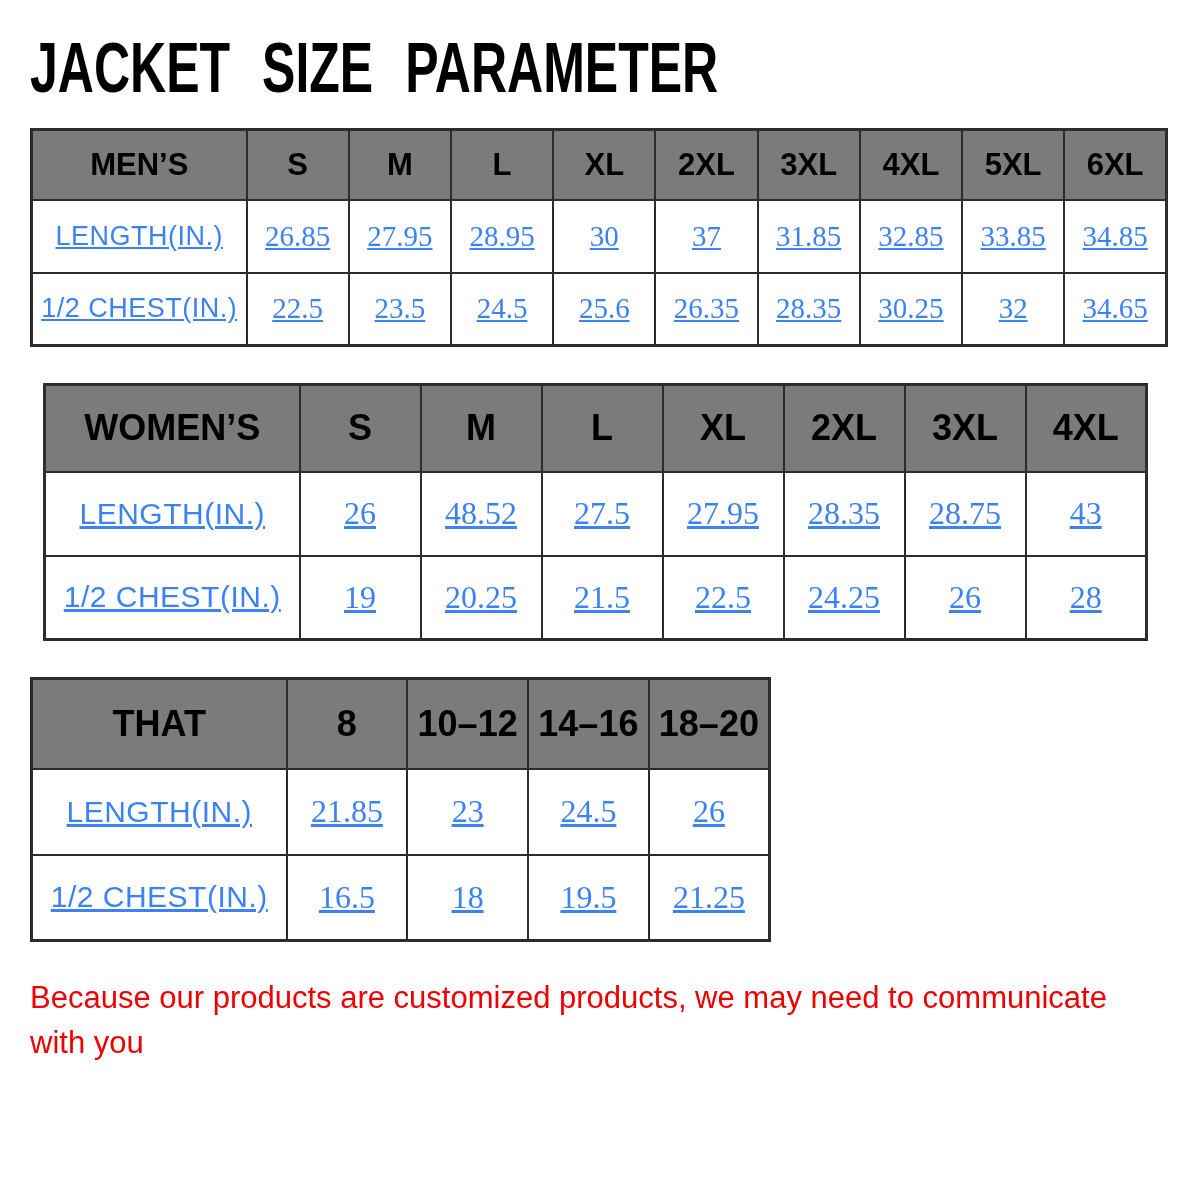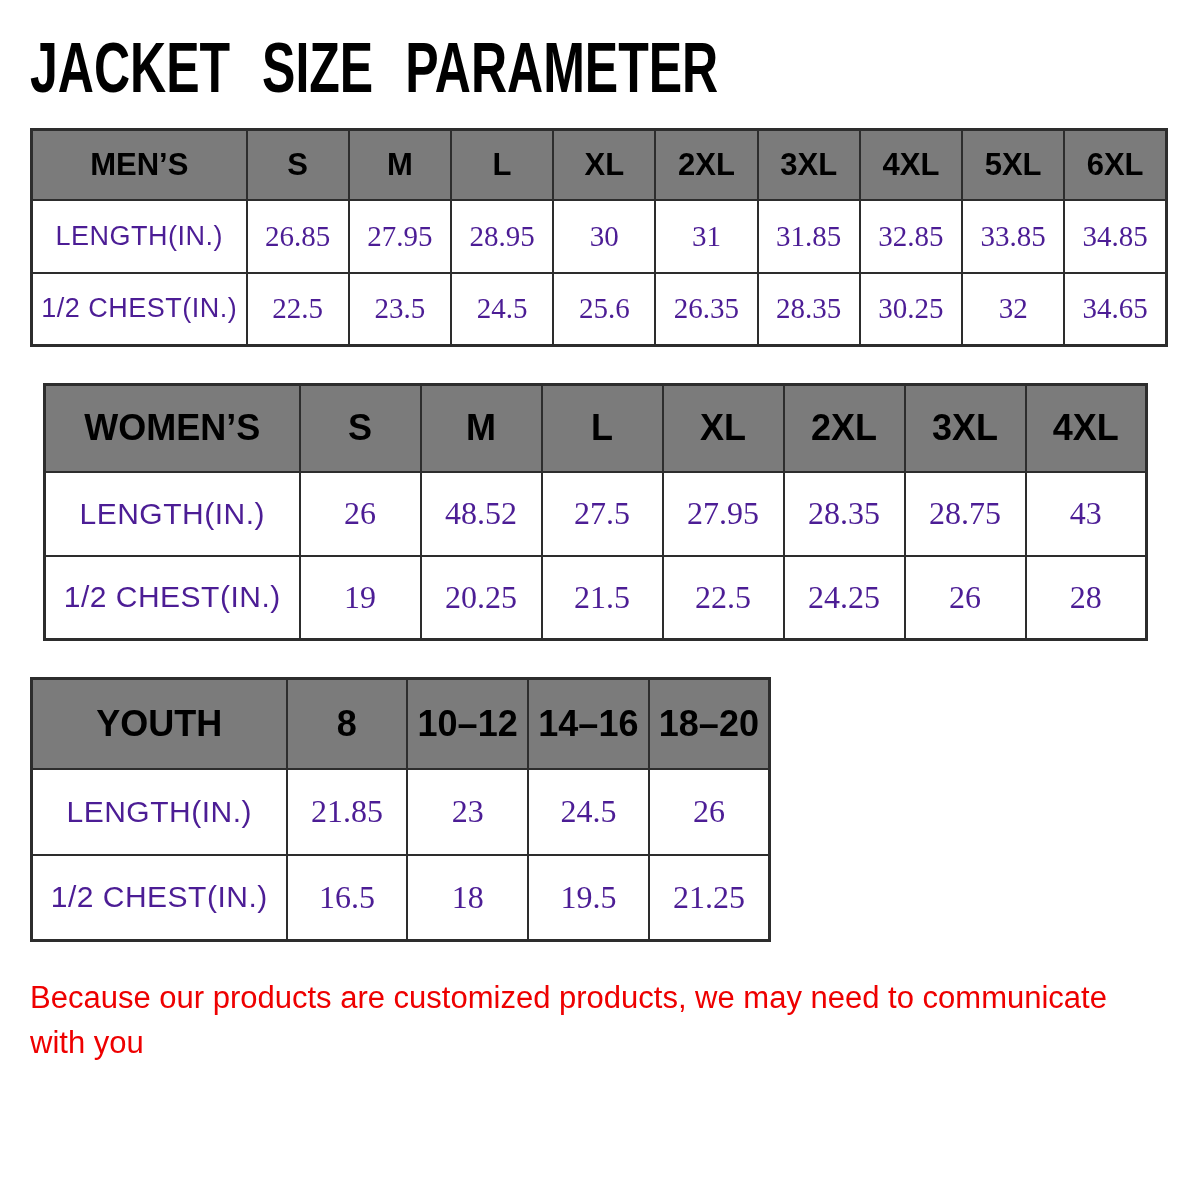--- a/index.html
+++ b/index.html
@@ -46,22 +46,23 @@
     overflow:hidden;
   }
   thead th {
     background:#7b7b7b;
     color:#000000;
     font-weight:bold;
     font-family:"Liberation Sans", sans-serif;
   }
   tbody td {
     background:#ffffff;
-    color:#4c1d95;
+    color:#3b82f6;
     font-family:"Liberation Serif", serif;
+    text-decoration:underline;
   }
   tbody td.rowlabel {
     font-family:"Liberation Sans", sans-serif;
     letter-spacing:0.5px;
   }
 
   
   .t-mens { width:1138px; margin-top:30px; }
   .t-mens thead th { height:70px; font-size:31px; }
   .t-mens tbody td { height:73px; font-size:29px; }
@@ -114,21 +115,21 @@
             <th>6XL</th>
           </tr>
         </thead>
       <tbody>
           <tr>
             <td class="col-label rowlabel">LENGTH(IN.)</td>
             <td>26.85</td>
             <td>27.95</td>
             <td>28.95</td>
             <td>30</td>
-            <td>31</td>
+            <td>37</td>
             <td>31.85</td>
             <td>32.85</td>
             <td>33.85</td>
             <td>34.85</td>
           </tr>
           <tr>
             <td class="col-label rowlabel">1/2 CHEST(IN.)</td>
             <td>22.5</td>
             <td>23.5</td>
             <td>24.5</td>
@@ -179,21 +180,21 @@
             <td>28</td>
           </tr>
         </tbody>
     </table>
   </div>
 
   <div>
     <table class="t-youth">
       <thead>
           <tr>
-            <th class="col-label">YOUTH</th>
+            <th class="col-label">THAT</th>
             <th>8</th>
             <th>10–12</th>
             <th>14–16</th>
             <th>18–20</th>
           </tr>
         </thead>
       <tbody>
           <tr>
             <td class="col-label rowlabel">LENGTH(IN.)</td>
             <td>21.85</td>

